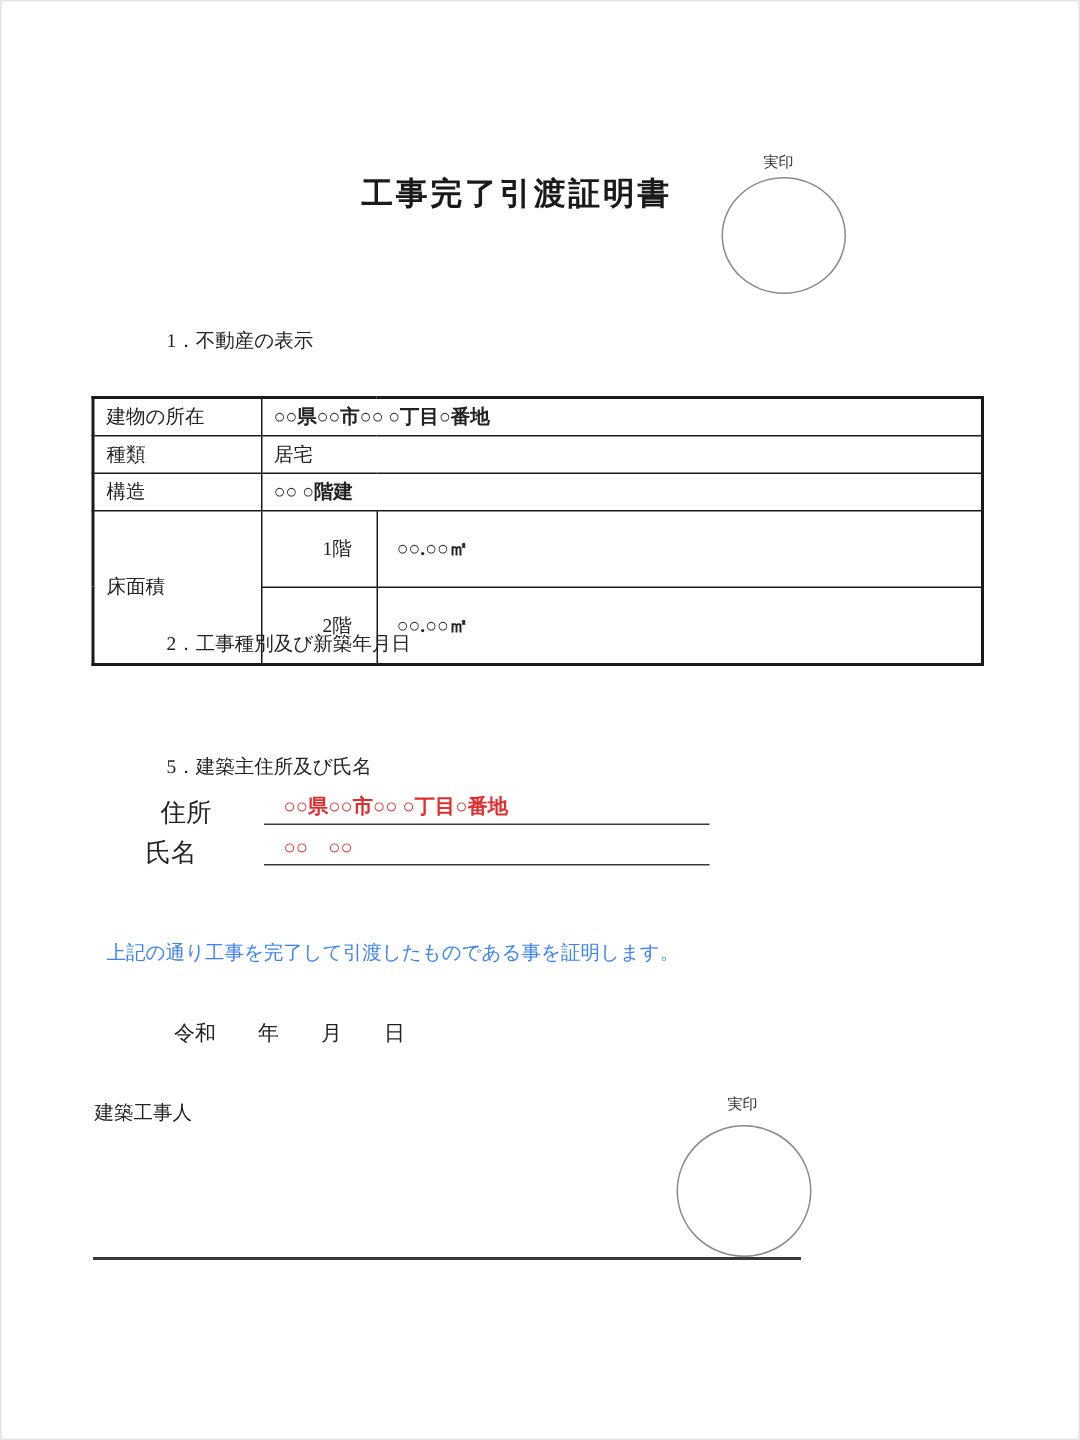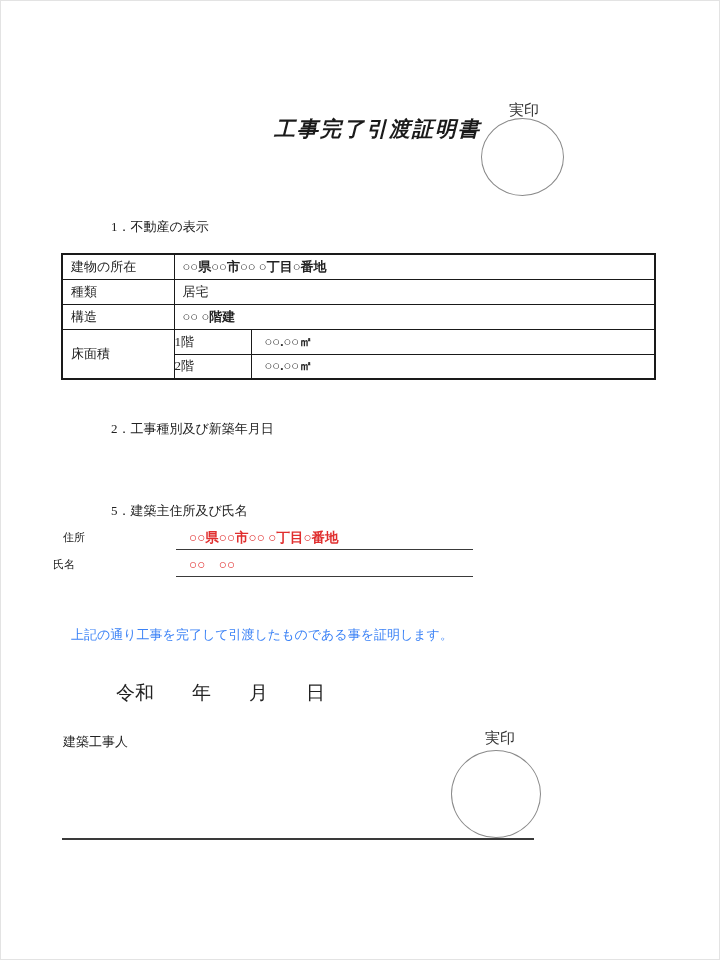--- a/index.html
+++ b/index.html
@@ -13,31 +13,30 @@
     width: 720px;
     height: 960px;
     background: #ffffff;
     border: 1px solid #e3e3e3;
     overflow: hidden;
   }
   .abs { position: absolute; }
 
   .doc-title {
     left: 240px; top: 114px; width: 240px;
-    text-align: right;
+    text-align: left;
     font-size: 21px;
     font-weight: bold;
     letter-spacing: 2px;
     color: #1a1a1a;
     white-space: nowrap;
-    font-style: italic;
   }
 
   .seal-label {
-    font-size: 15px;
+    font-size: 10px;
     color: #333333;
     white-space: nowrap;
   }
   .seal-circle {
     border: 1px solid #8a8a8a;
     border-radius: 50%;
     background: transparent;
   }
   .seal-top-label   { left: 508px; top: 100px; }
   .seal-top-circle  { left: 480px; top: 117px; width: 83px; height: 78px; }
@@ -51,60 +50,60 @@
     margin-left: 48px;
   }
   .h-s1 { left: 62px; top: 217px; }
   .h-s2 { left: 62px; top: 419px; }
   .h-s3 { left: 62px; top: 501px; }
 
   .red-text { color: #e02e2e; font-weight: bold; }
 
   table.property-table {
     position: absolute;
-    left: 60px; top: 252px;
+    left: 60px; top: 263px;
     width: 593px;
     border-collapse: collapse;
     table-layout: fixed;
     font-size: 13px;
     border: 2px solid #1a1a1a;
   }
   .property-table td {
     border: 1px solid #1a1a1a;
     height: 25px;
     padding: 0 0 0 8px;
     vertical-align: middle;
     white-space: nowrap;
     overflow: hidden;
     color: #222222;
   }
-  .property-table td.floor-name { text-align: left; padding: 0; }
+  .property-table td.floor-name { text-align: right; padding: 16px; }
   .property-table td.floor-value { padding-left: 13px; }
 
   .s2-value {
     left: 208px; top: 449px;
     font-size: 13.5px;
     white-space: nowrap;
   }
 
-  .field-label { font-size: 11px; color: #222222; white-space: nowrap; }
+  .field-label { font-size: 17px; color: #222222; white-space: nowrap; margin-left: 44px; }
   .field-value { font-size: 13.5px; white-space: nowrap; }
   .addr-label { left: 62px;  top: 529px; }
   .addr-value { left: 188px; top: 528px; }
   .name-label { left: 52px;  top: 556px; }
   .name-value { left: 188px; top: 555px; }
   .field-underline {
     left: 175px; width: 297px; height: 0;
     border-bottom: 1.5px solid #3a3a3a;
   }
   .addr-underline { top: 548px; }
   .name-underline { top: 575px; }
 
   .statement { left: 70px; top: 625px; font-size: 13px; color: #3b82f6; white-space: nowrap; }
-  .date-line { left: 115px; top: 679px; font-size: 19px; color: #222222; white-space: nowrap; }
+  .date-line { left: 115px; top: 679px; font-size: 14px; color: #222222; white-space: nowrap; }
   .builder-label { left: 62px; top: 732px; font-size: 13px; color: #222222; white-space: nowrap; text-align: right; }
 
   .signature-line {
     left: 61px; top: 837px; width: 472px; height: 2px;
     background: #3a3a3a;
   }
 </style>
 </head>
 <body>
 

